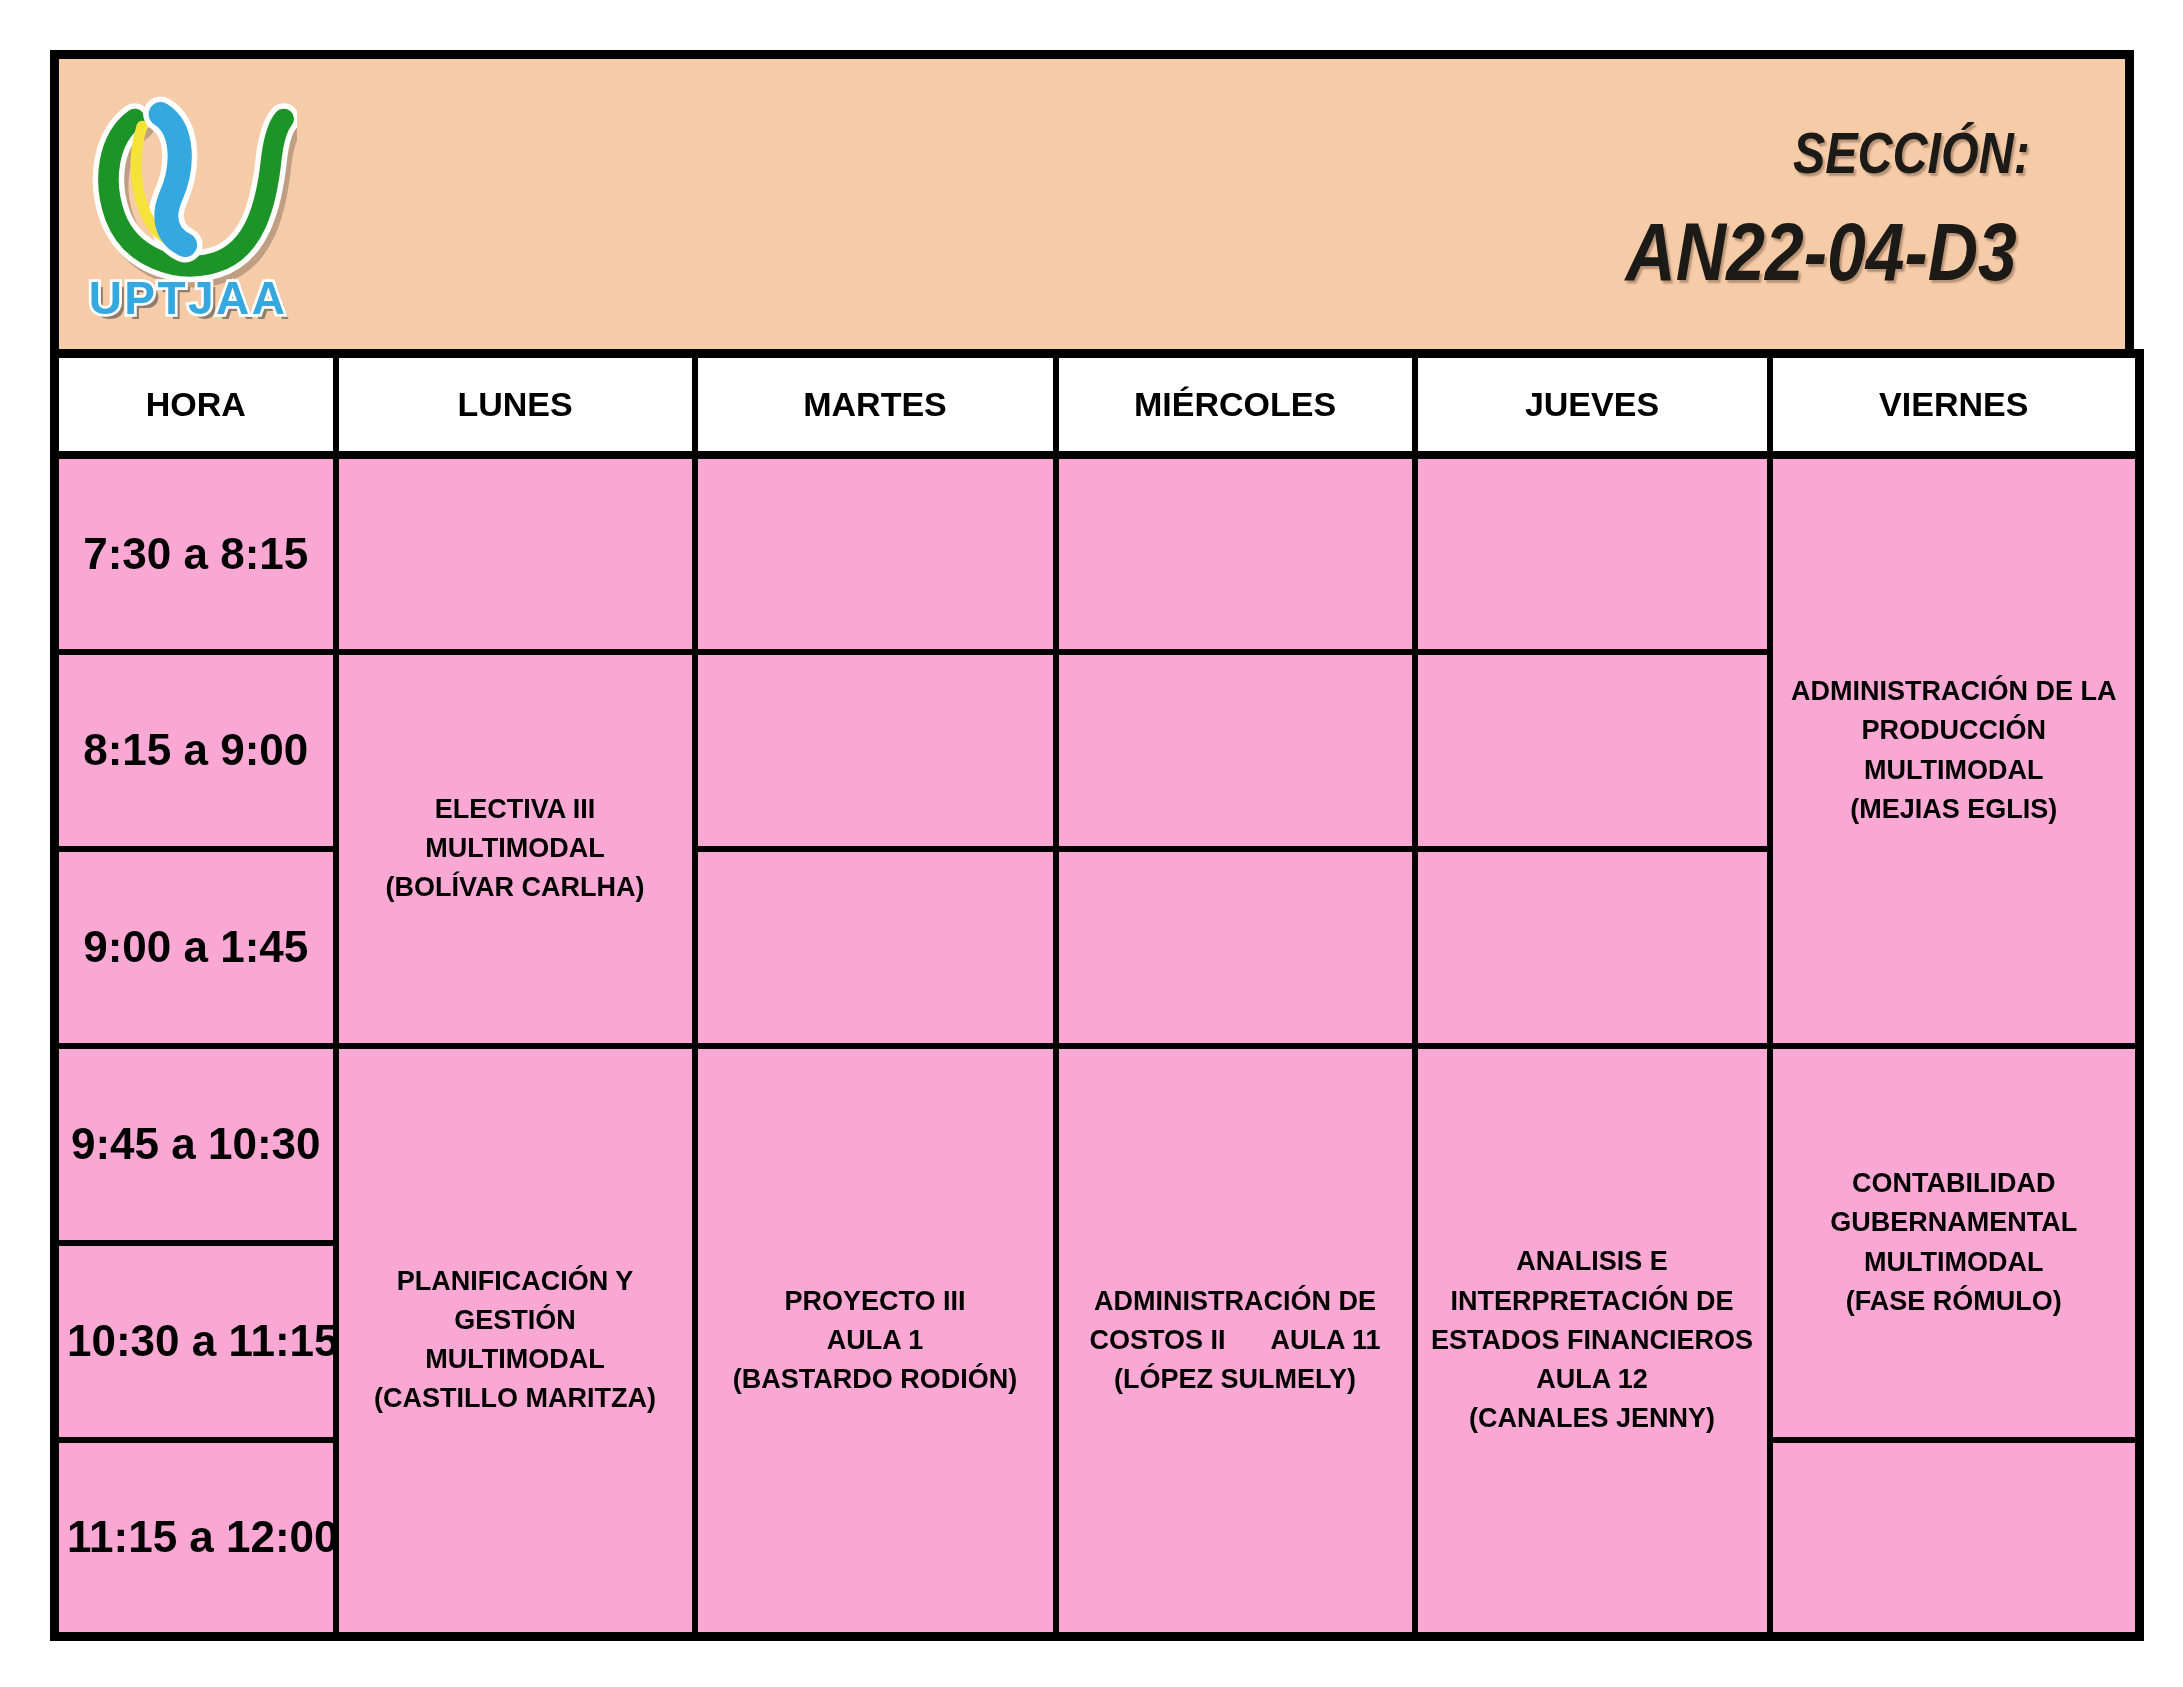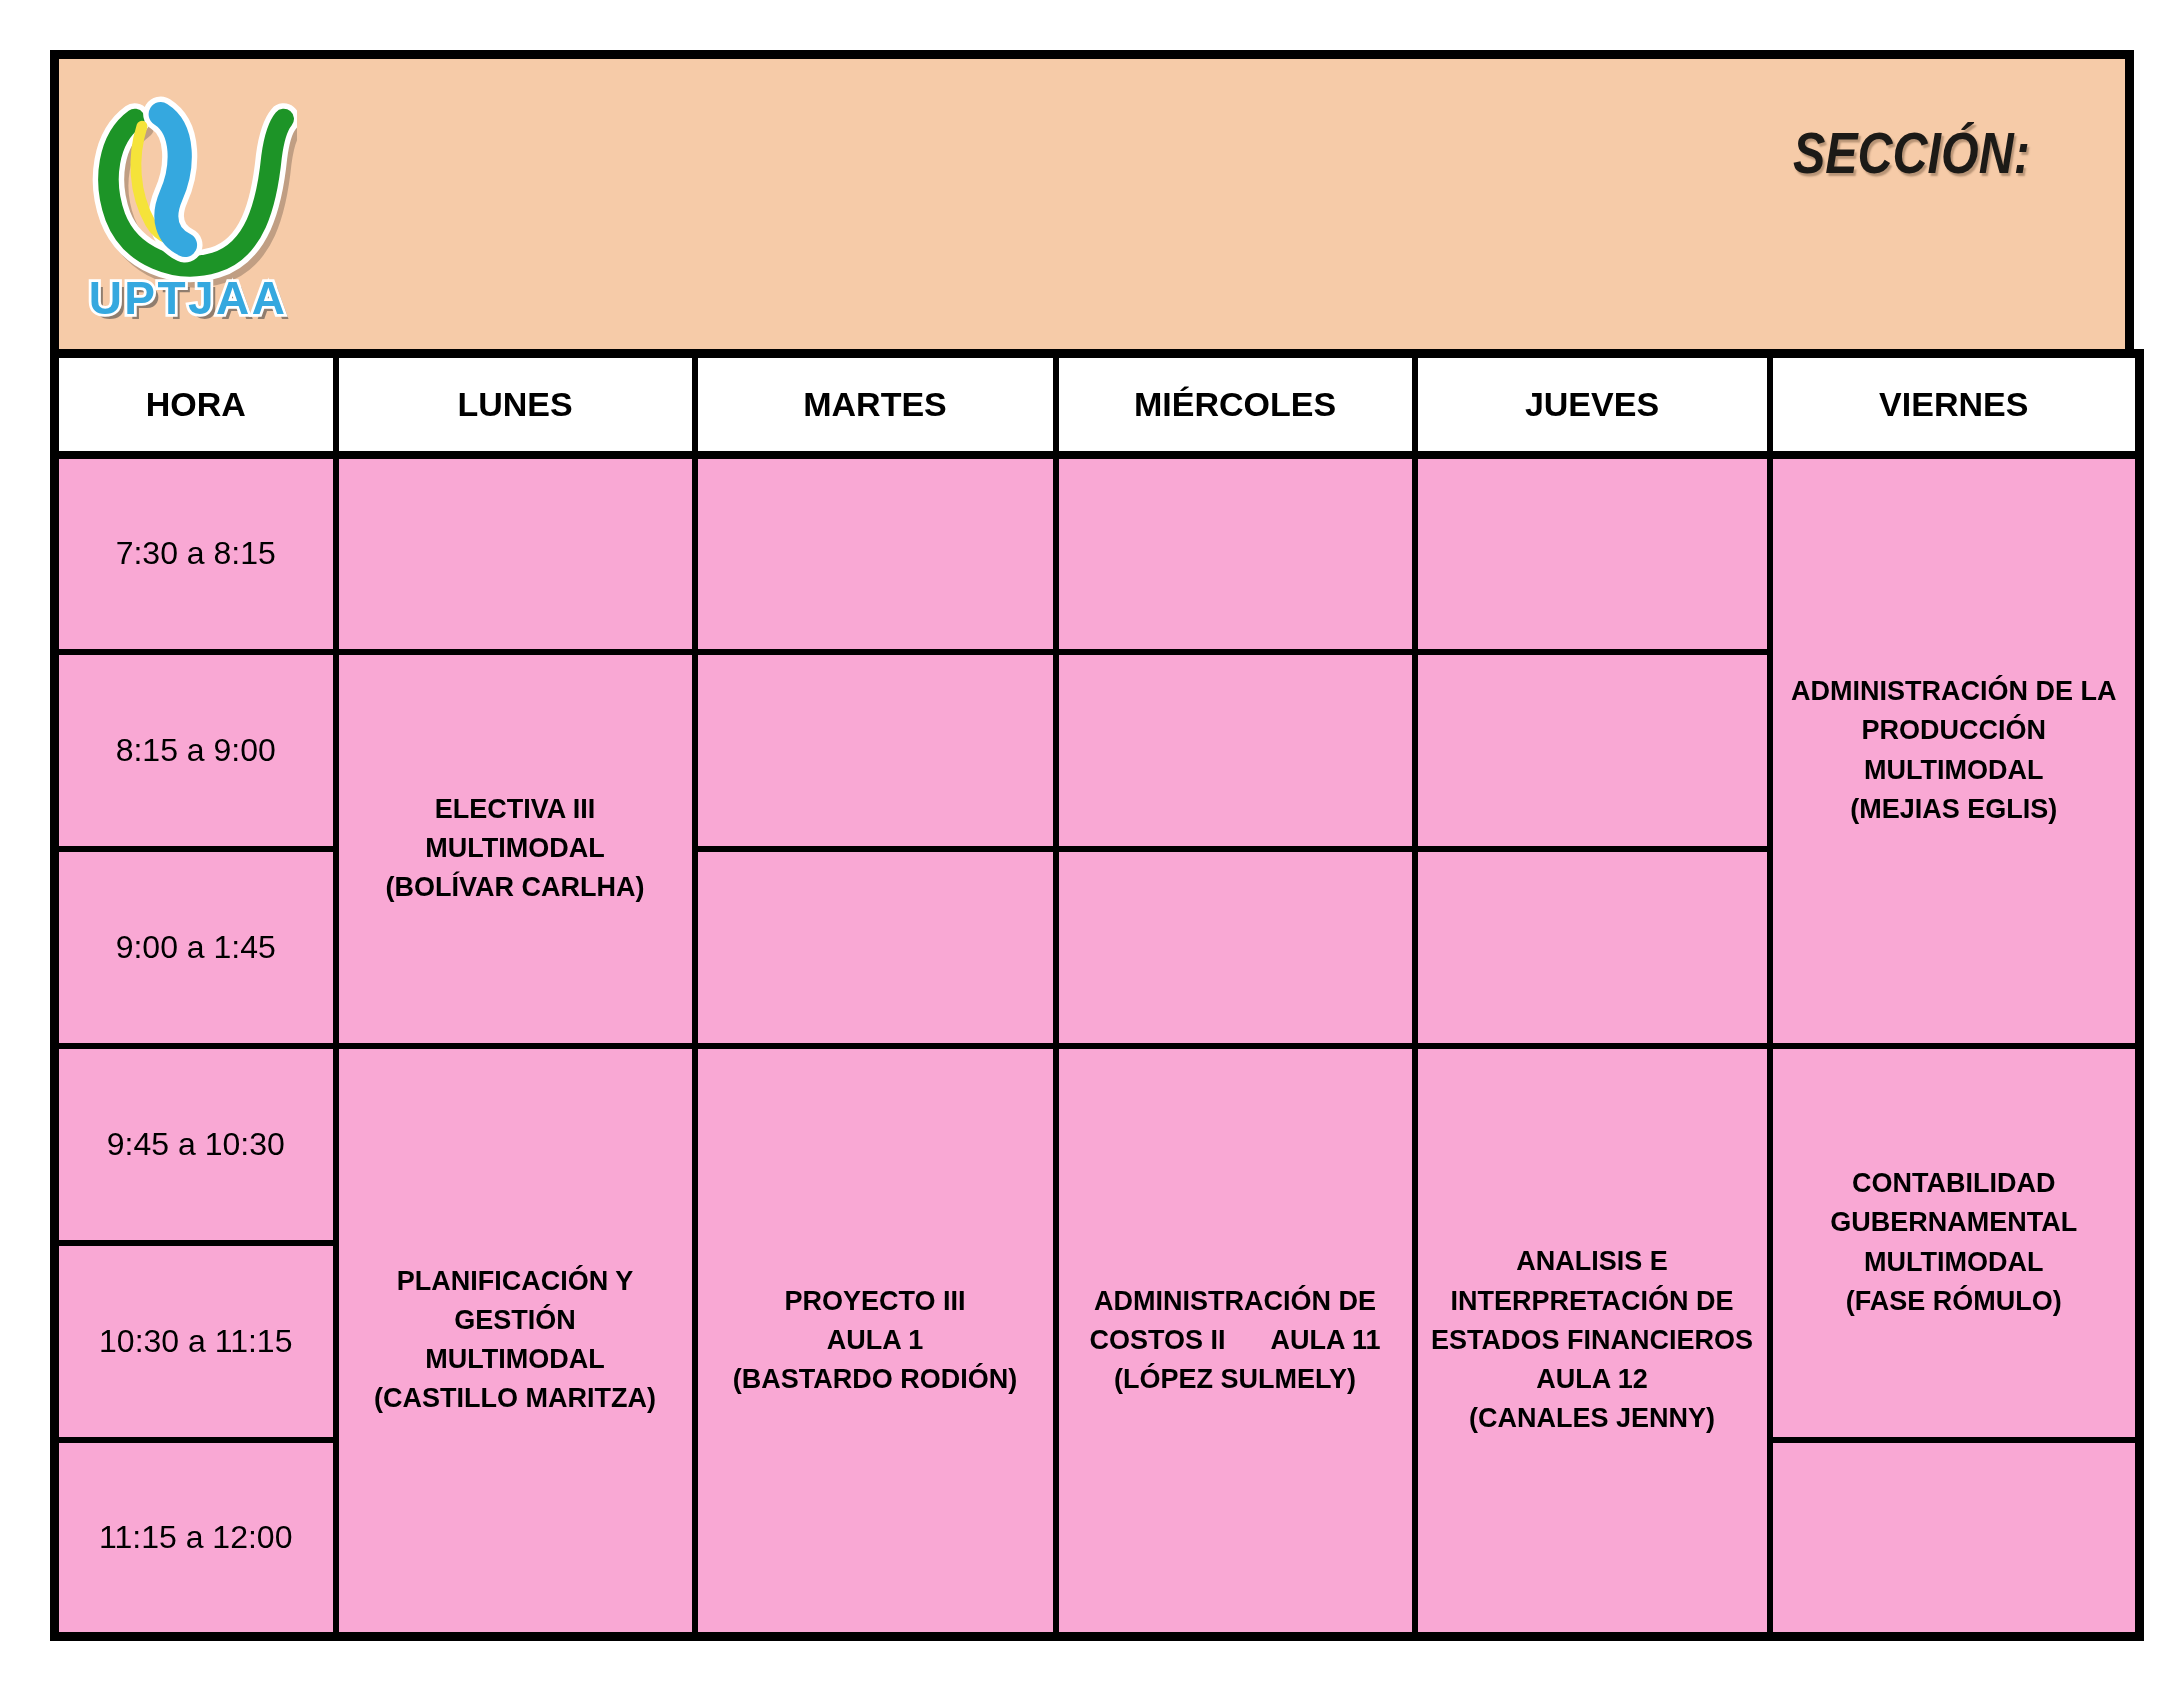--- a/index.html
+++ b/index.html
@@ -37,21 +37,21 @@
   table.grid{border-collapse:collapse;table-layout:fixed;width:2084px;background:#f9a8d4;}
   .grid th,.grid td{
     box-sizing:border-box;border:6px solid #000;text-align:center;vertical-align:middle;
     padding:4px 8px;overflow:hidden;
   }
   .grid thead th{
     border-top-width:9.3px;border-bottom-width:8.6px;
     font-size:34px;font-weight:bold;height:101px;background:#fff;
   }
   .grid tr.slot{height:197px;}
-  .time{font-size:32px;font-weight:normal;white-space:nowrap;}
+  .time{font-size:44px;font-weight:bold;white-space:nowrap;}
   .course{font-size:27px;font-weight:bold;line-height:1.45;}
   .bl{border-left-width:9.3px !important;}
   .br{border-right-width:9.3px !important;}
   .bb{border-bottom-width:9.3px !important;}
 </style>
 </head>
 <body>
 
 <div class="sheet">
 
@@ -77,20 +77,21 @@
       <g style="font-family:'Liberation Sans',sans-serif;font-weight:bold;">
         <text x="184" y="384" font-size="76" letter-spacing="4" text-anchor="middle" fill="rgba(20,30,40,0.45)" transform="translate(4,4)">UPTJAA</text>
         <text x="180" y="380" font-size="76" letter-spacing="4" text-anchor="middle" fill="#35A8DF" stroke="#ffffff" stroke-width="9" paint-order="stroke">UPTJAA</text>
       </g>
     </svg>
 
 
     <div class="section-block">
       <div><span class="section-label">SECCIÓN:</span></div>
       <div class="section-gap"></div>
+      <div><span class="section-value">AN22-04-D3</span></div>
     </div>
   </div>
 
   <table class="grid">
     <colgroup>
       <col style="width:281px">
         <col style="width:359px">
         <col style="width:361px">
       <col style="width:359px">
         <col style="width:355px">

